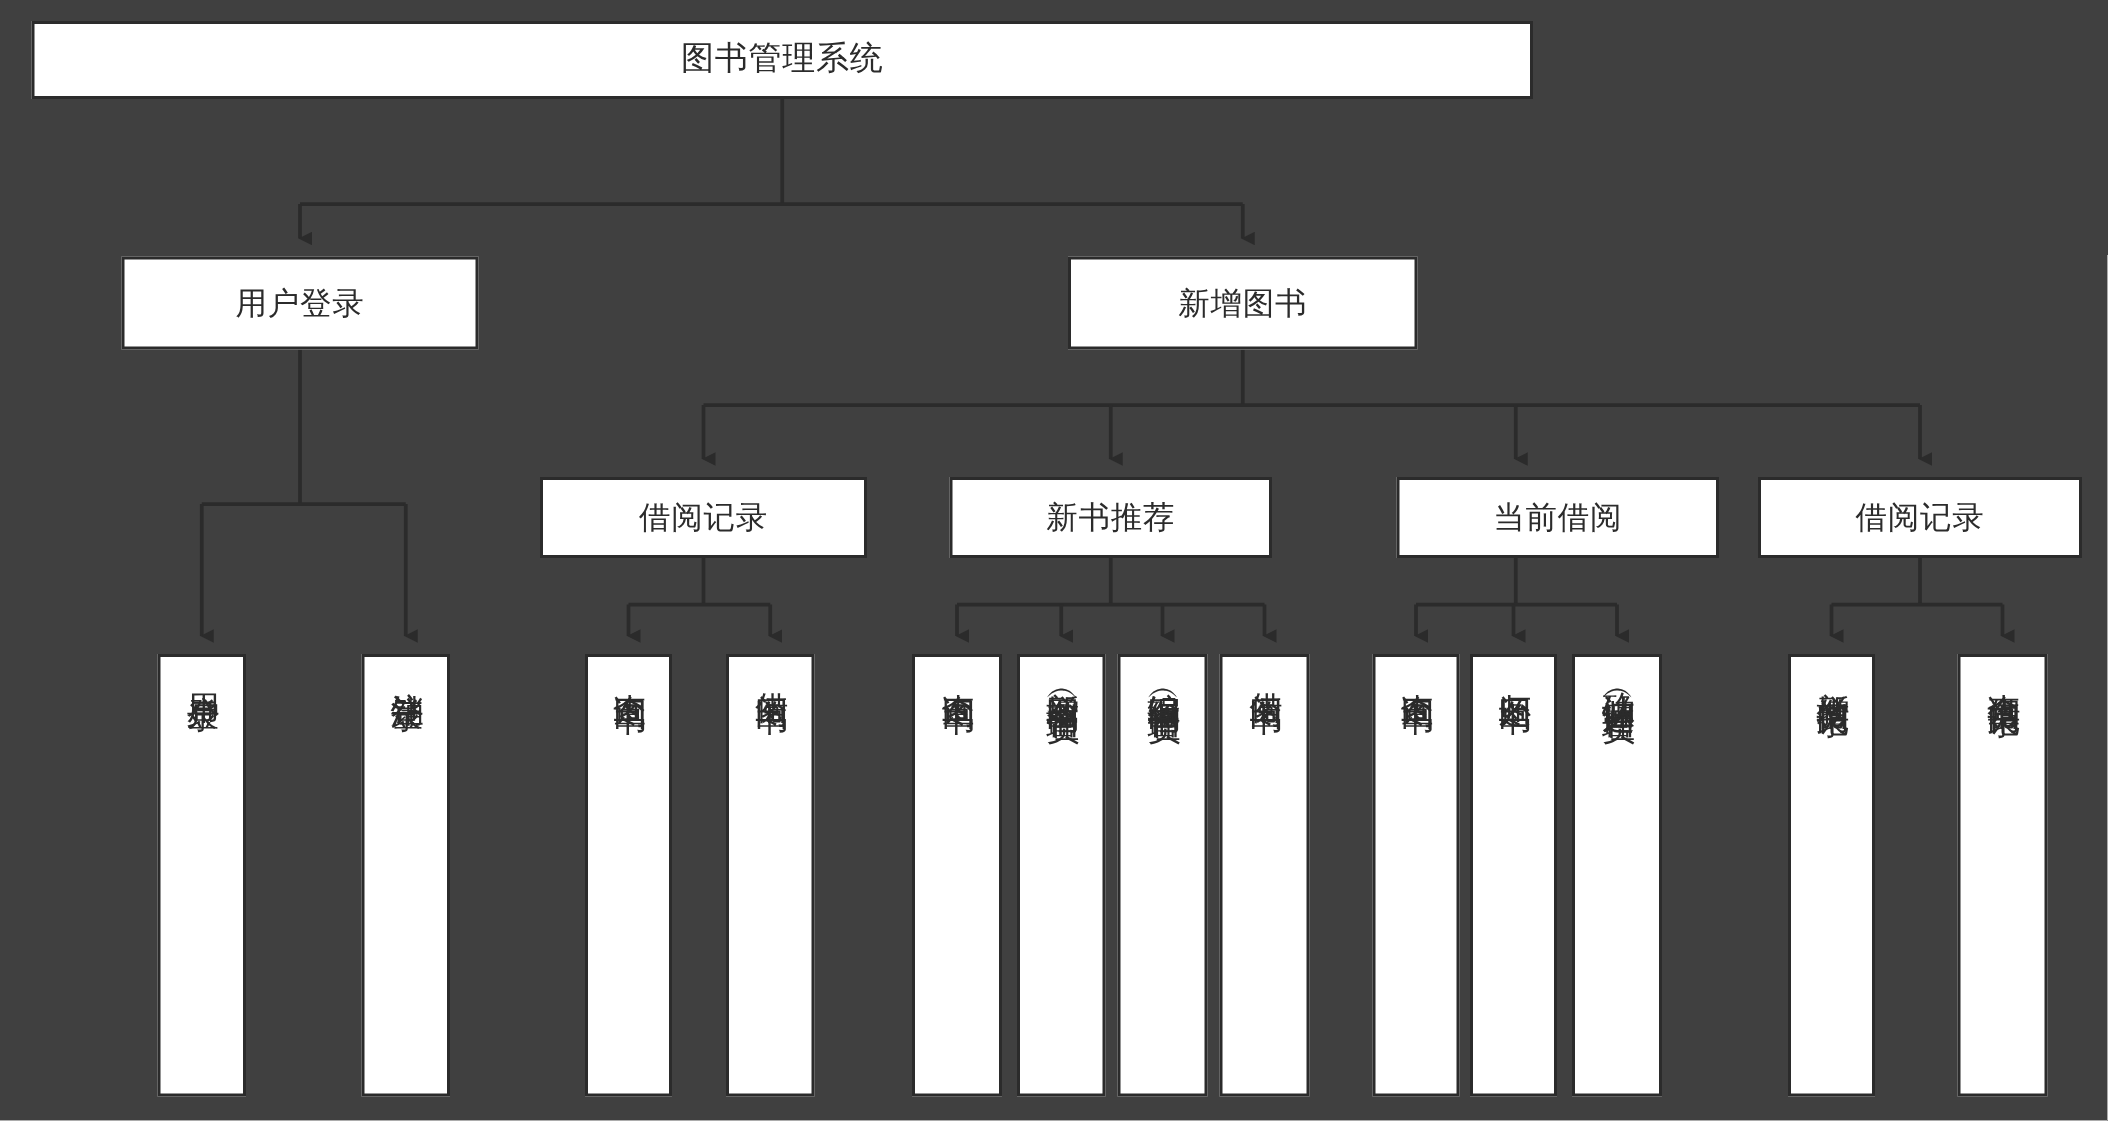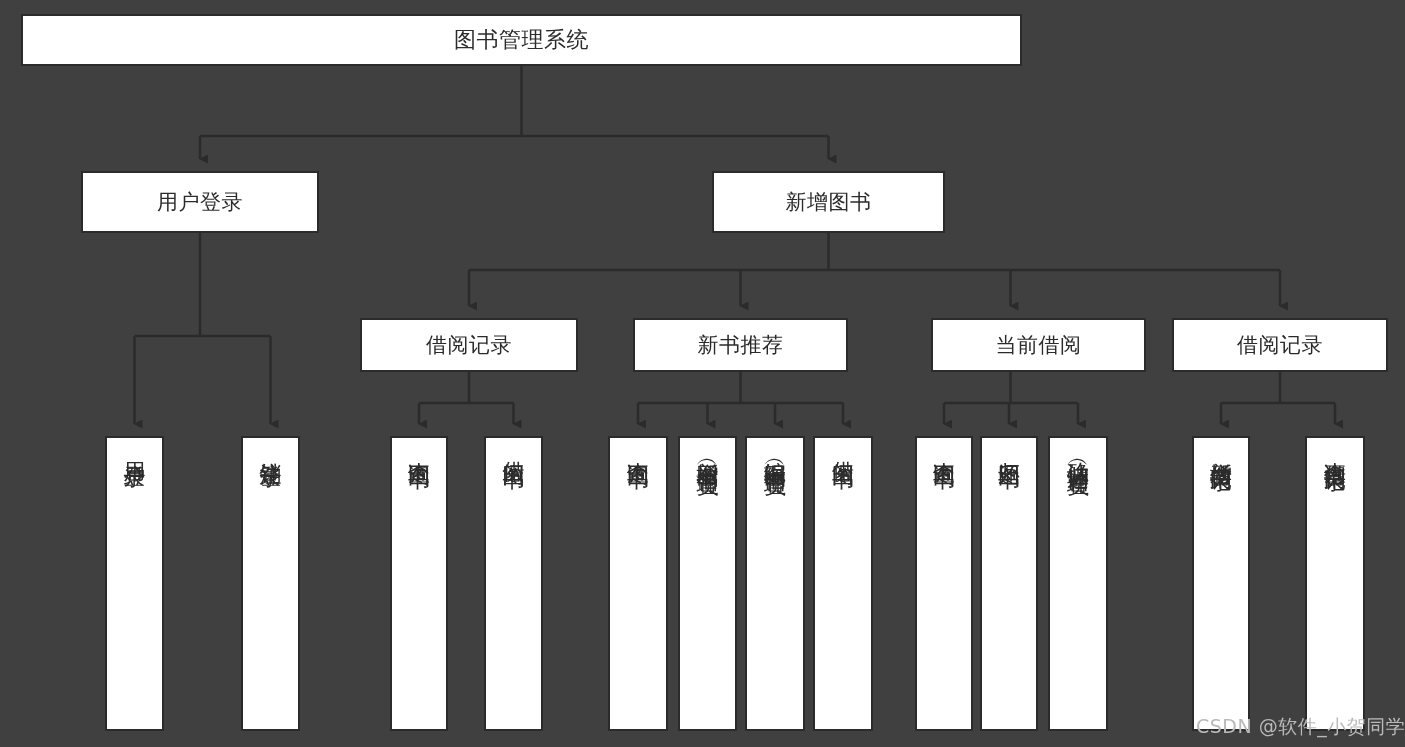--- a/index.html
+++ b/index.html
@@ -172,14 +172,13 @@
         <span class="node-label">确认归还（管理员）</span>
       </div>
       <div class="node vertical" style="left: 1192px; top: 436px; width: 58px; height: 295px;">
         <span class="node-label">新增借阅记录</span>
       </div>
       <div class="node vertical" style="left: 1305px; top: 436px; width: 60px; height: 295px;">
         <span class="node-label">查询借阅记录</span>
       </div>
     </div>
 
-  <div class="watermark" style="left: 1196px; top: 714px; color: rgb(185, 185, 185);">CSDN @软件_小贺同学</div>
 </div>
 
 </body></html>

